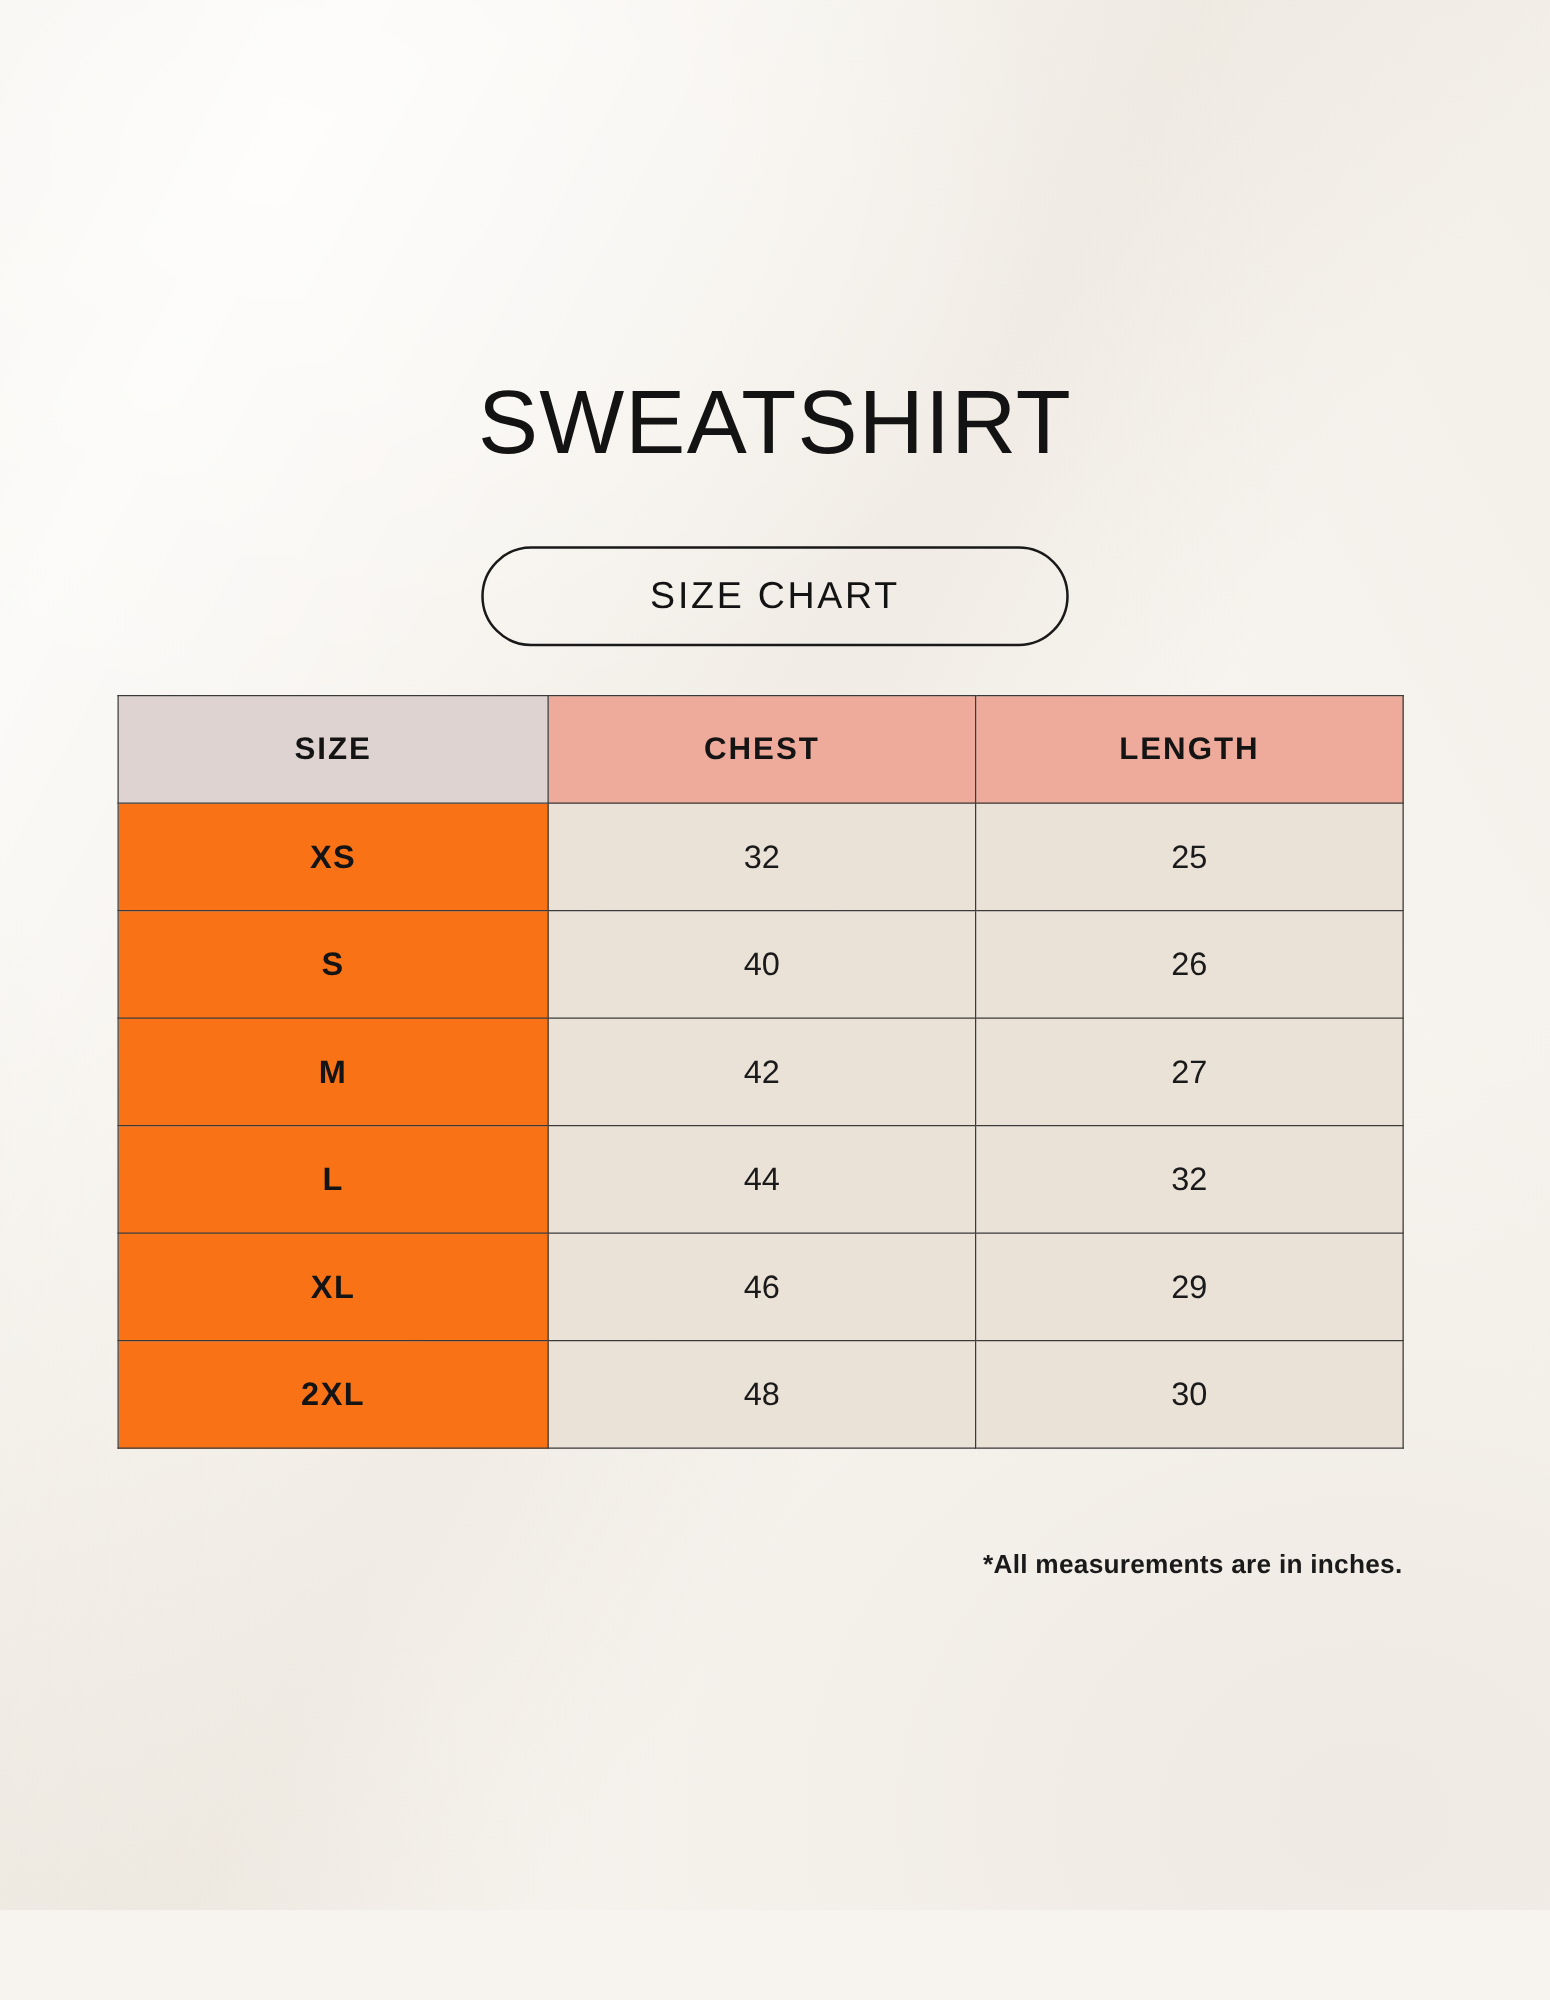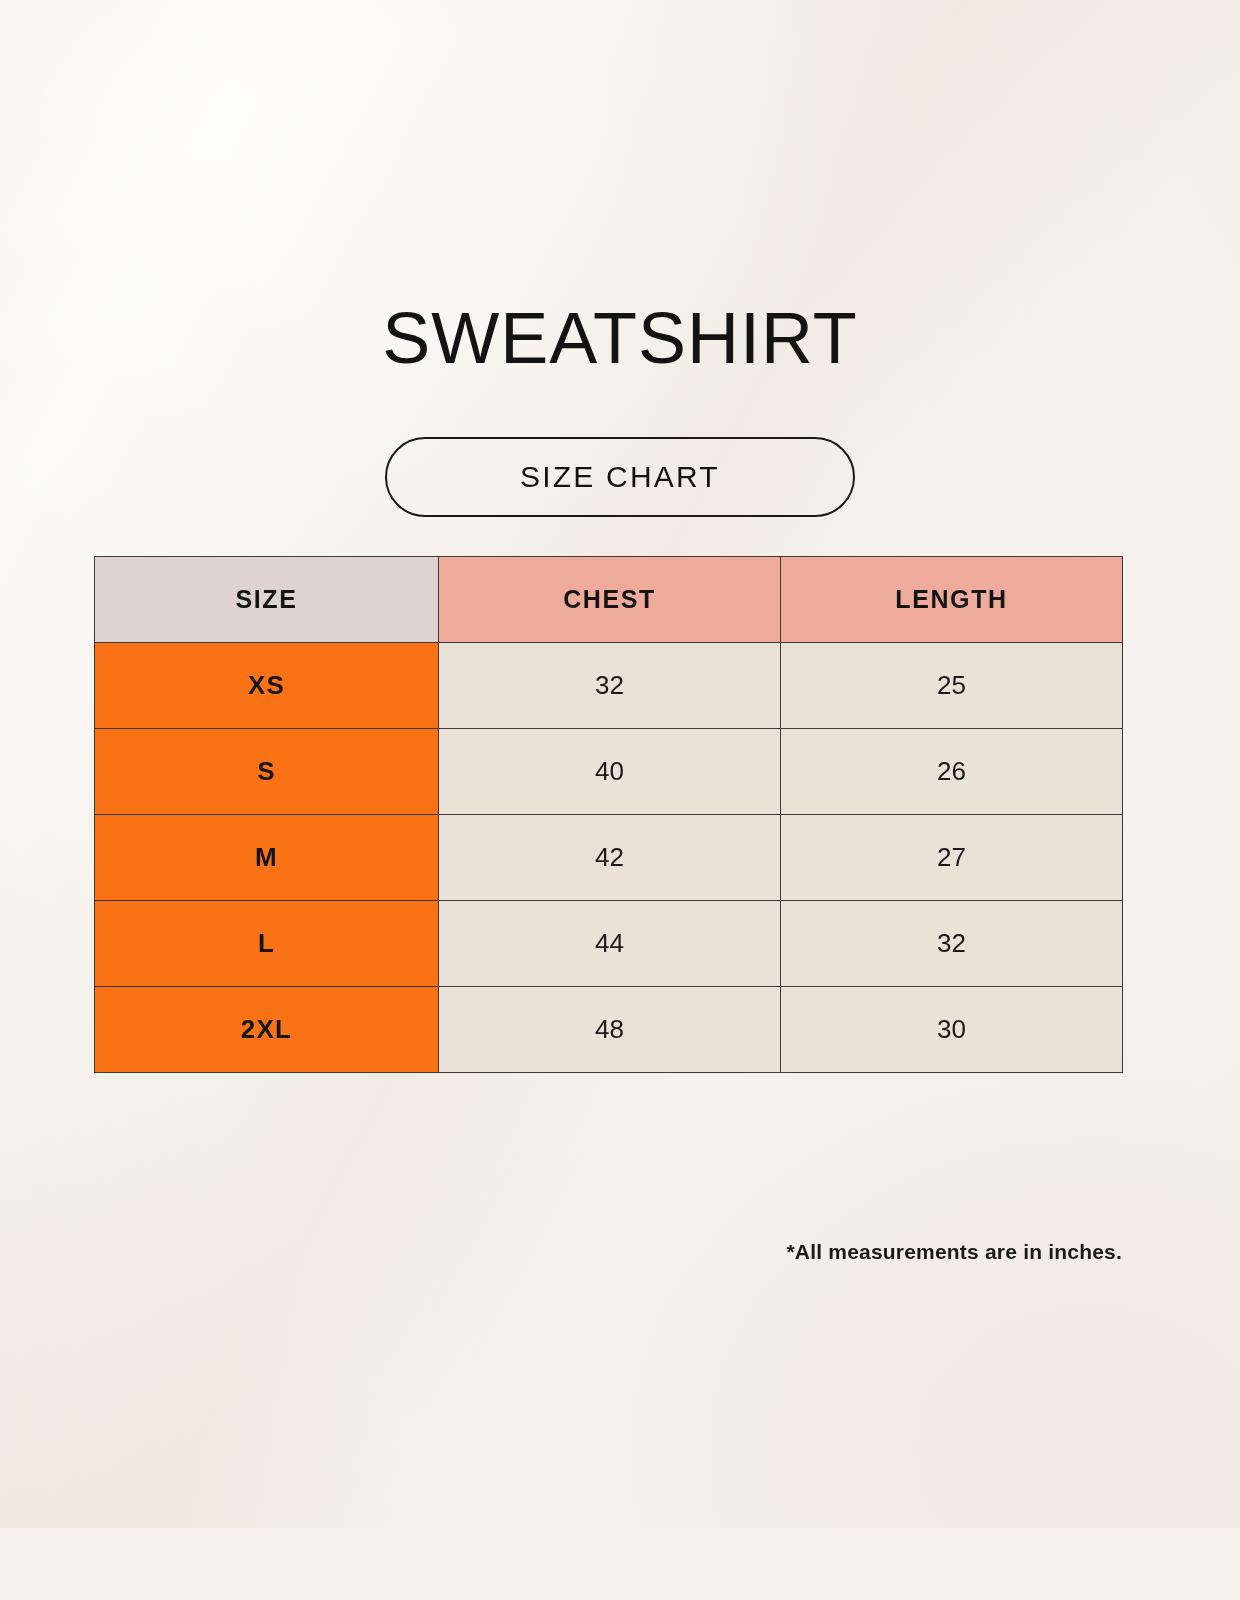--- a/index.html
+++ b/index.html
@@ -187,20 +187,25 @@
           <td class="size-cell">M</td>
           <td class="value-cell">42</td>
           <td class="value-cell">27</td>
         </tr>
         <tr>
           <td class="size-cell">L</td>
           <td class="value-cell">44</td>
           <td class="value-cell">32</td>
         </tr>
         <tr>
+          <td class="size-cell">XL</td>
+          <td class="value-cell">46</td>
+          <td class="value-cell">29</td>
+        </tr>
+        <tr>
           <td class="size-cell">2XL</td>
           <td class="value-cell">48</td>
           <td class="value-cell">30</td>
         </tr>
       </tbody>
     </table>
   </div>
 
   <div class="footnote">*All measurements are in inches.</div>
 

